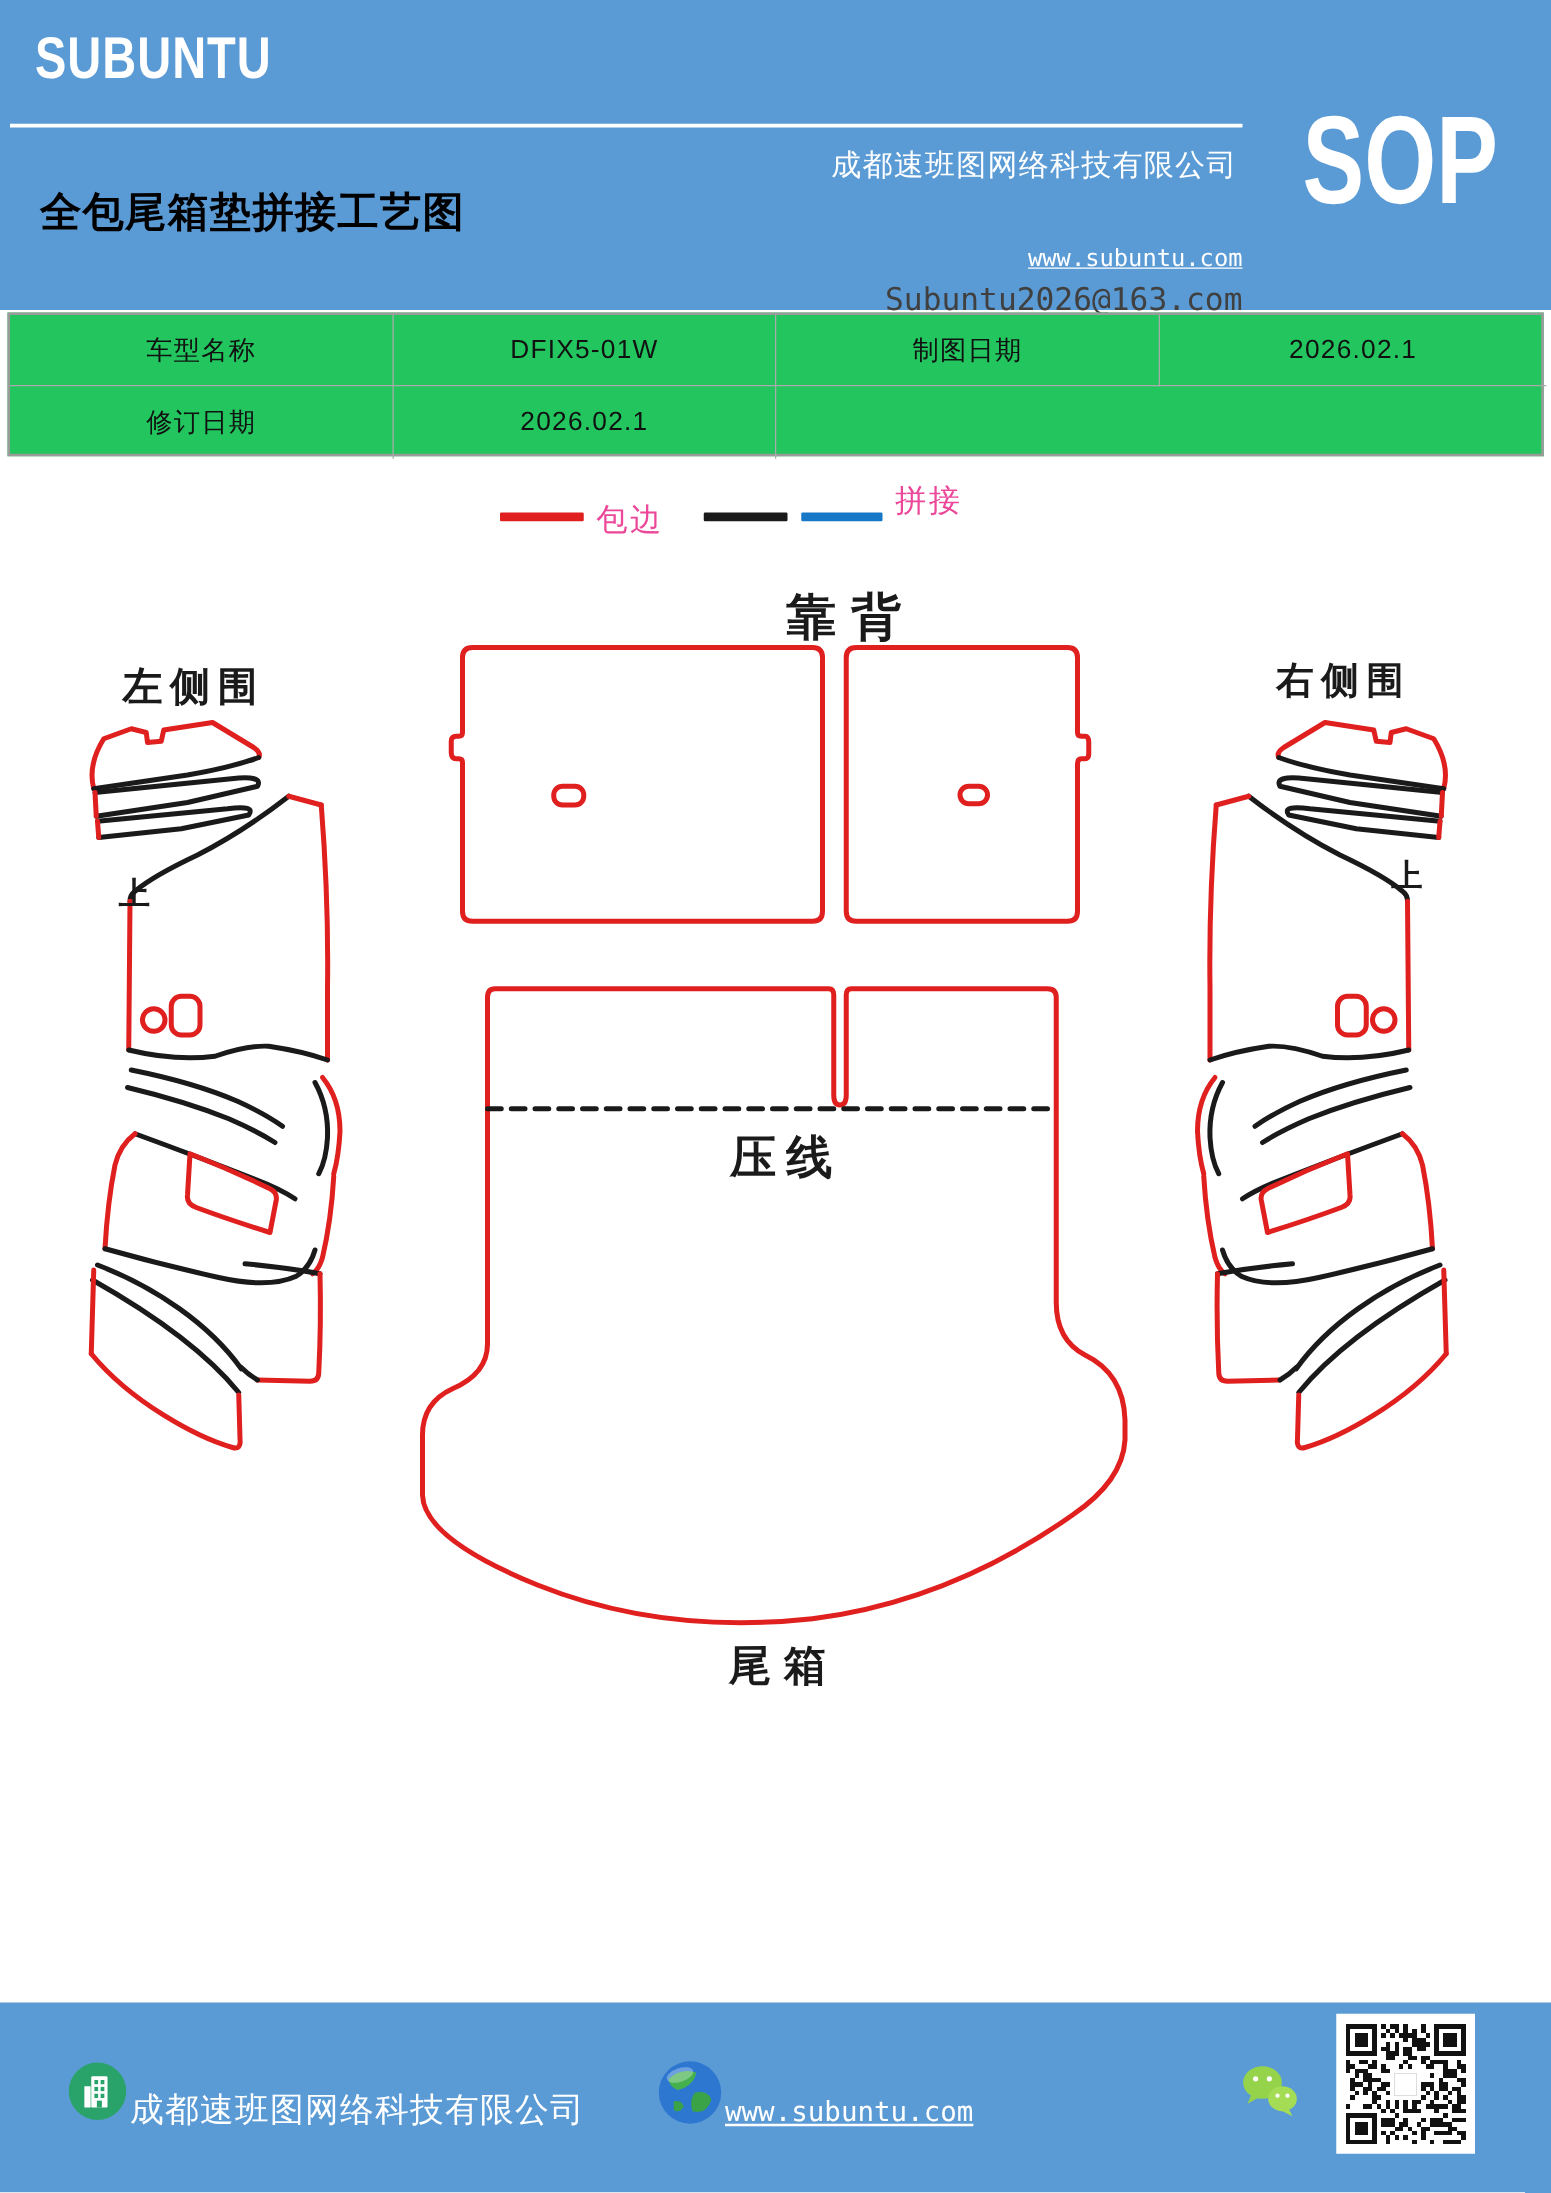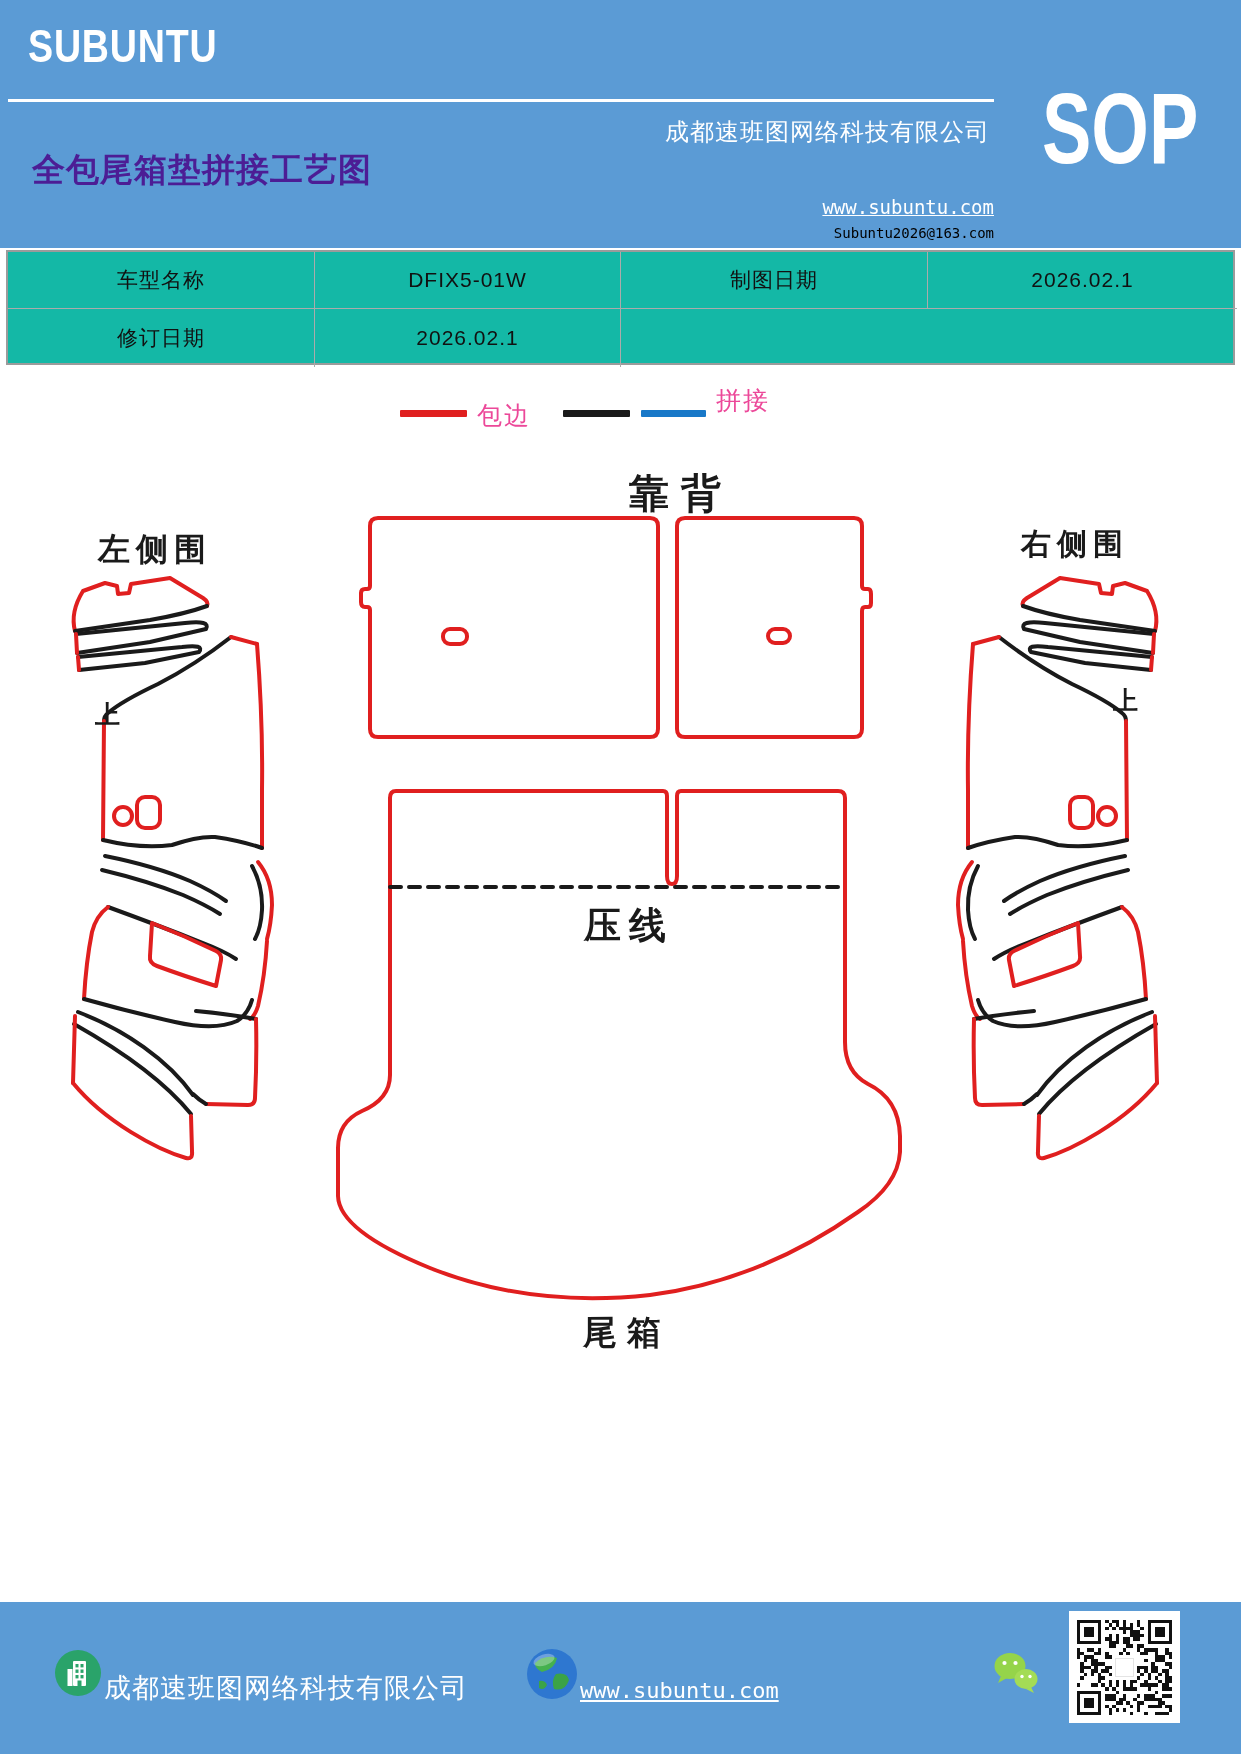--- a/index.html
+++ b/index.html
@@ -4,35 +4,35 @@
 <style>
   html,body{margin:0;padding:0;background:#e9e9e9;}
   #page{position:relative;width:1241px;height:1754px;background:#ffffff;overflow:hidden;
         font-family:"Liberation Sans", sans-serif;text-decoration:underline;}
 
   
   .header{position:absolute;left:0;top:0;width:1241px;height:248px;background:#5b9bd5;}
   .logo{position:absolute;left:28px;top:18px;color:#fff;font-size:47px;font-weight:800;
         letter-spacing:1px;transform:scaleX(.8);transform-origin:left top;white-space:nowrap;}
   .header-line{position:absolute;left:8px;top:99px;width:986px;height:3px;background:#fff;}
-  .doc-title{position:absolute;left:32px;top:148px;color:#4c1d95;font-size:33px;font-weight:700;
+  .doc-title{position:absolute;left:32px;top:148px;color:#000000;font-size:33px;font-weight:700;
         letter-spacing:1px;white-space:nowrap;}
   .hdr-company{position:absolute;right:251px;top:116px;color:#fff;font-size:24px;
         font-family:"Liberation Serif", serif;letter-spacing:1px;white-space:nowrap;}
   .hdr-site{position:absolute;right:247px;top:196px;color:#fff;font-size:19px;
         font-family:"DejaVu Sans Mono", monospace;text-decoration:underline;white-space:nowrap;}
-  .hdr-mail{position:absolute;right:247px;top:225px;color:#000000;font-size:14px;
+  .hdr-mail{position:absolute;right:247px;top:225px;color:#404040;font-size:25px;
         font-family:"DejaVu Sans Mono", monospace;white-space:nowrap;}
   .sop{position:absolute;left:1042px;top:78px;color:#fff;font-size:100px;font-weight:700;
         line-height:1;transform:scaleX(.74);transform-origin:left top;white-space:nowrap;}
 
   
   .info-table{position:absolute;left:6px;top:250px;width:1229px;height:115px;
         display:grid;grid-template-columns:307px 306px 307px 309px;grid-template-rows:57px 58px;
-        border:2px solid #9b9b9b;box-sizing:border-box;background:#14b8a6;}
+        border:2px solid #9b9b9b;box-sizing:border-box;background:#22c55e;}
   .cell{display:flex;align-items:center;justify-content:center;font-size:21px;color:#111;
         border-right:1px solid #ababab;border-bottom:1px solid #ababab;letter-spacing:1px;}
   .cell:nth-child(4n){border-right:none;}
   .cell:nth-child(n+5){border-bottom:none;}
 
   
   .swatch{position:absolute;height:7px;border-radius:1px;}
   .legend-label{position:absolute;font-size:25px;color:#ec4899;letter-spacing:2px;white-space:nowrap;}
 
   

